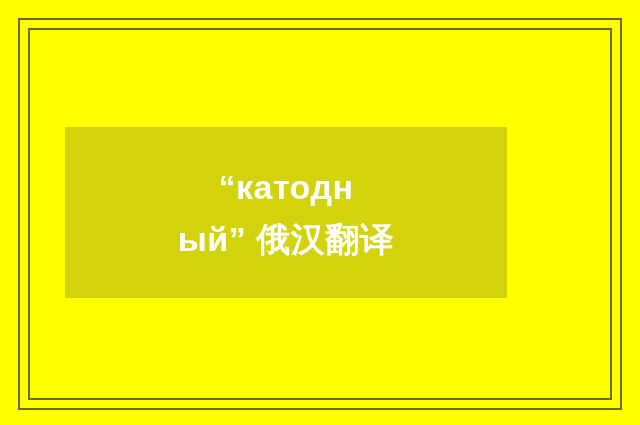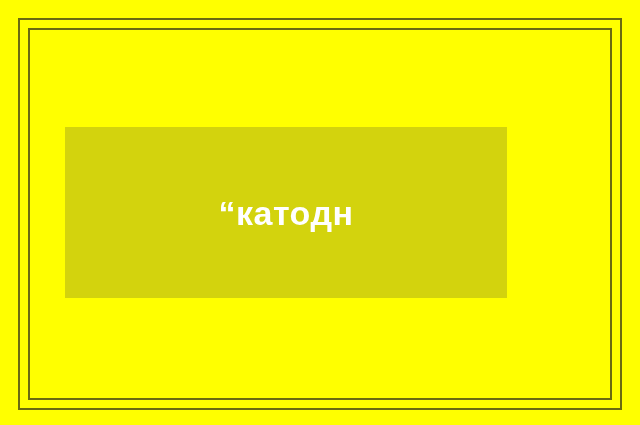--- a/index.html
+++ b/index.html
@@ -76,16 +76,17 @@
 <body>
 
 <div id="banner-canvas">
 
   <div class="frame-outer"></div>
   <div class="frame-inner"></div>
 
   <div class="title-card">
     <div class="title-text">
       <span class="title-line">“катодн</span>
+      <span class="title-line">ый” 俄汉翻译</span>
     </div>
   </div>
 
 </div>
 
 </body></html>

